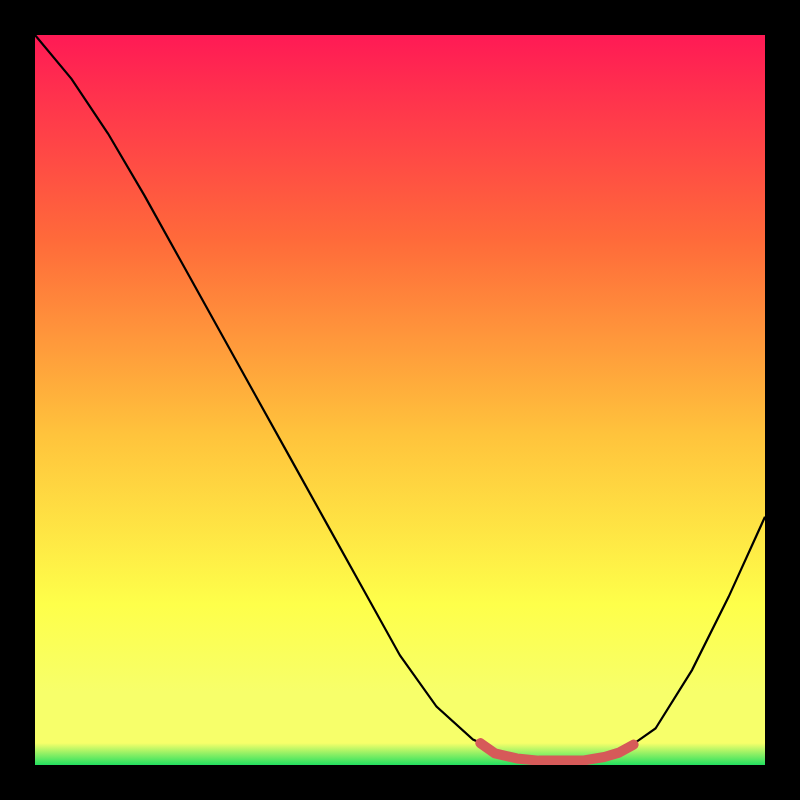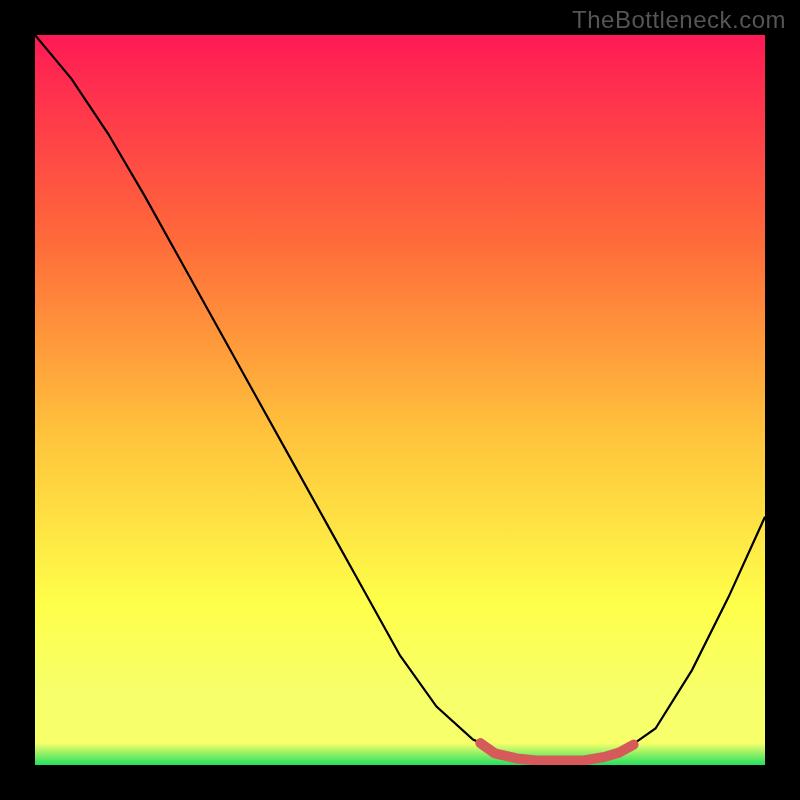--- a/index.html
+++ b/index.html
@@ -38,21 +38,20 @@
   svg {
     display: block;
     width: 730px;
     height: 730px;
   }
 </style>
 </head>
 <body>
 
 <div class="frame">
-  <div class="watermark">TheBottleneck.com</div>
 
   <div class="plot-wrap">
     <svg id="chart-svg" viewBox="0 0 730 730" preserveAspectRatio="none">
       <defs>
         <linearGradient id="bg-grad" x1="0" y1="0" x2="0" y2="1">
           <stop id="g0" offset="0%" stop-color="#ff1a55"></stop>
           <stop id="g1" offset="28%" stop-color="#ff6a3a"></stop>
           <stop id="g2" offset="55%" stop-color="#ffc43c"></stop>
           <stop id="g3" offset="78%" stop-color="#feff4a"></stop>
           <stop id="g4" offset="90%" stop-color="#f7ff6a"></stop>

